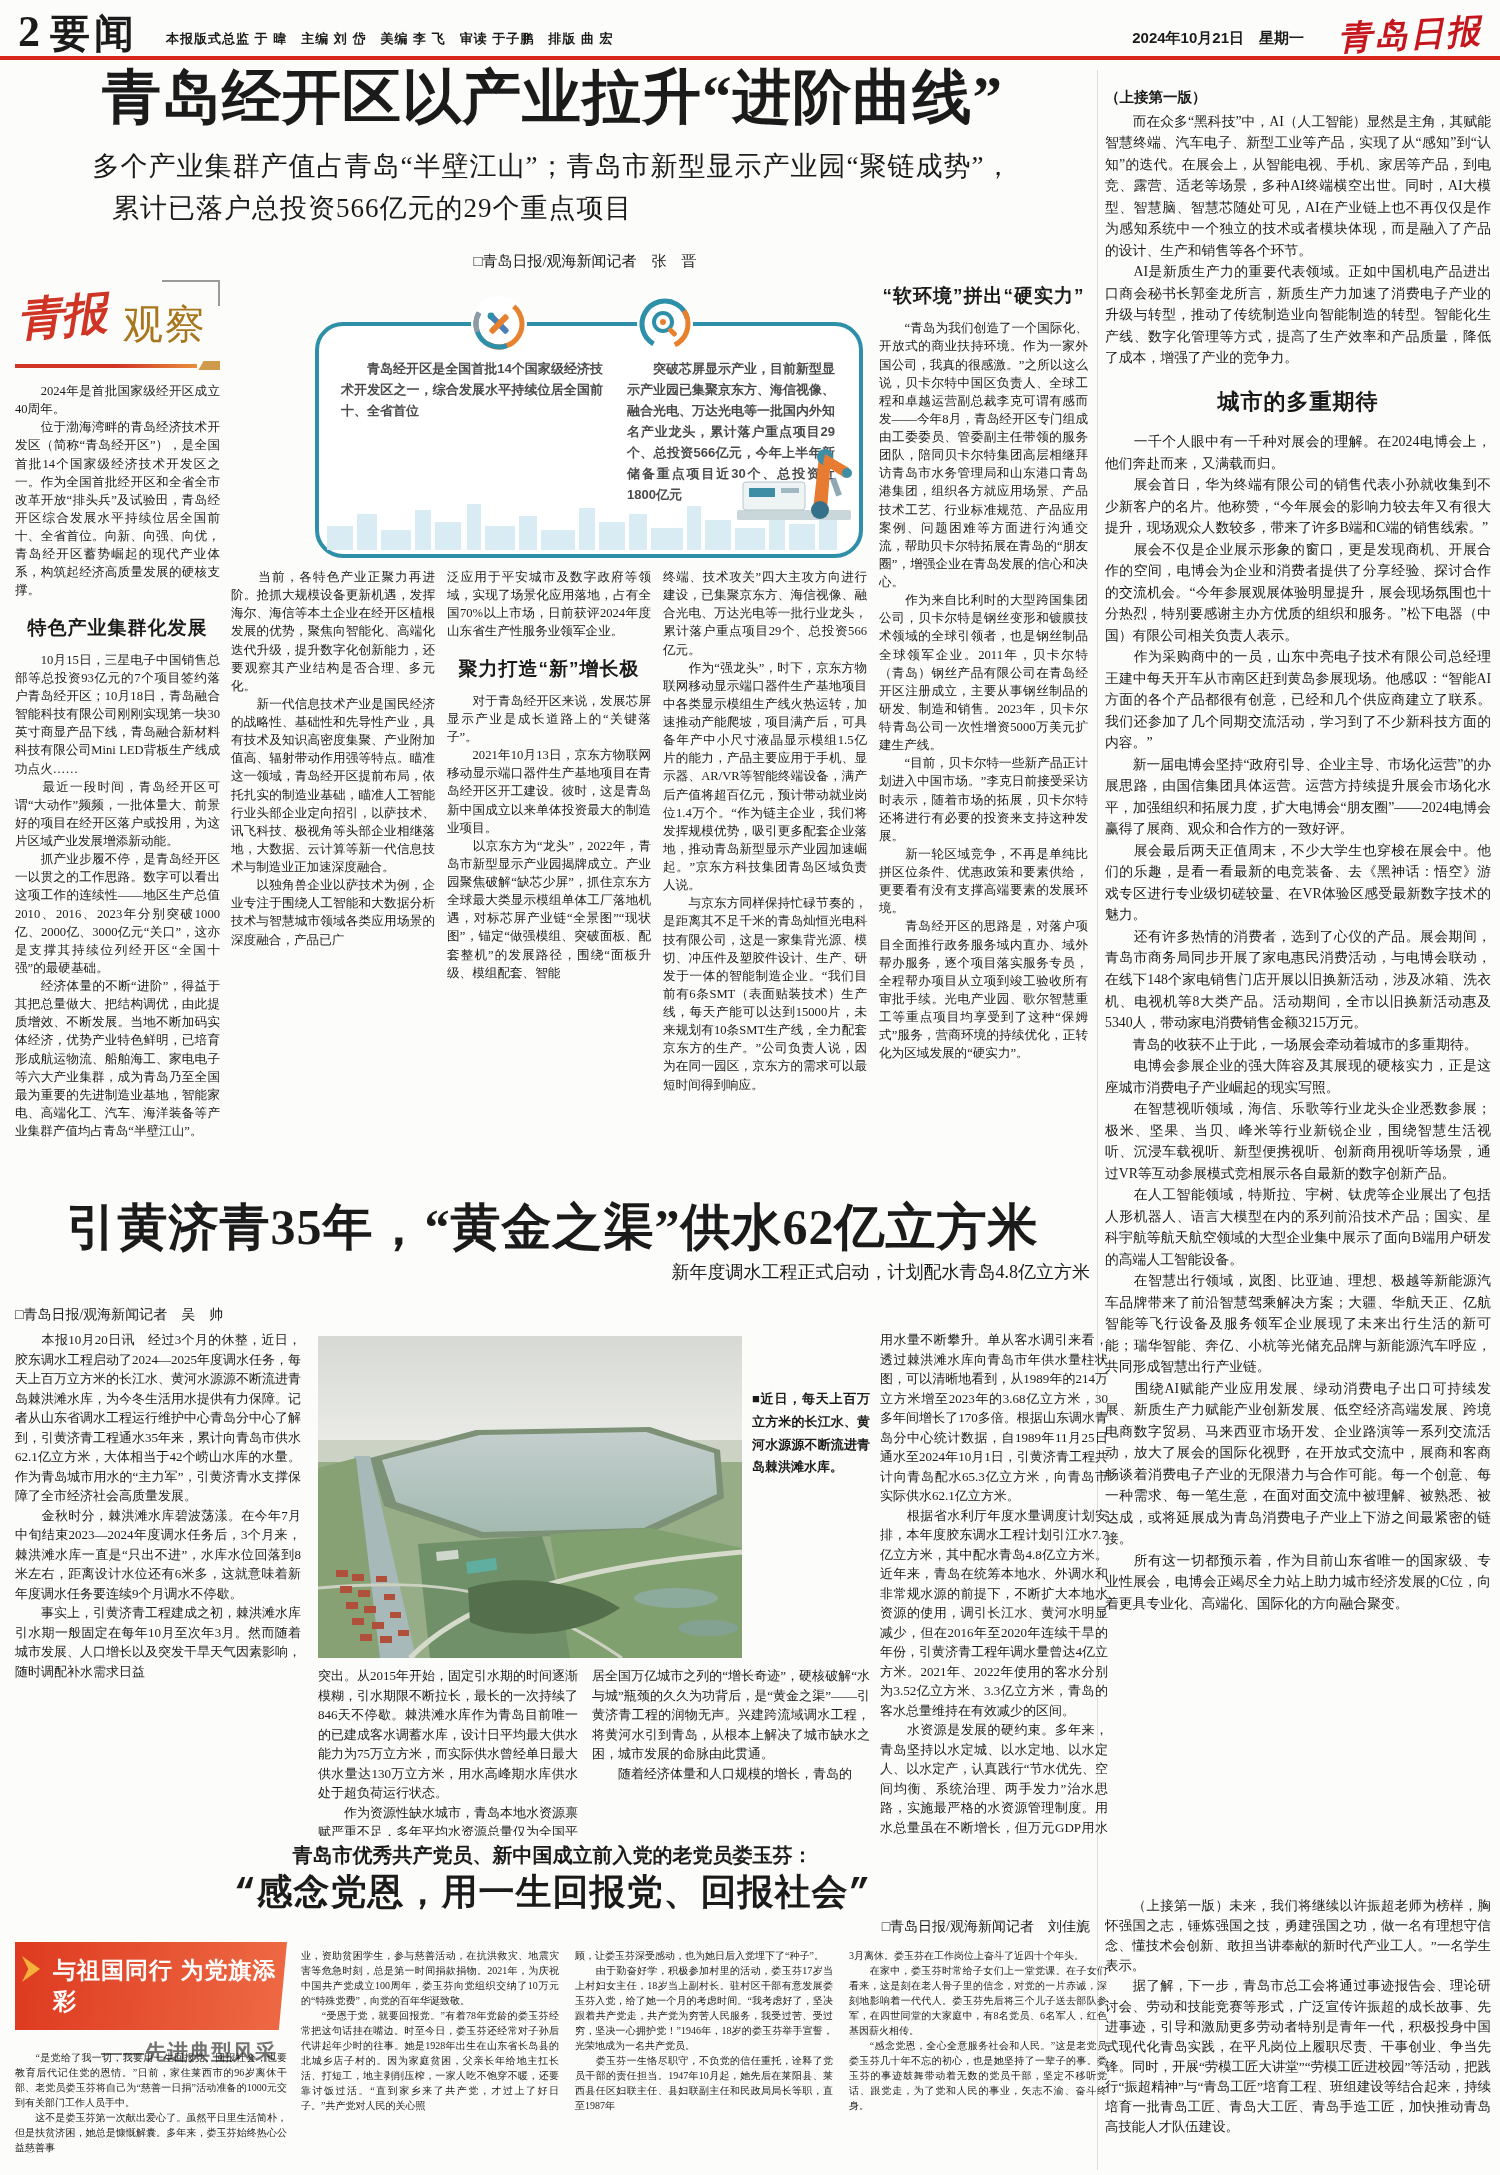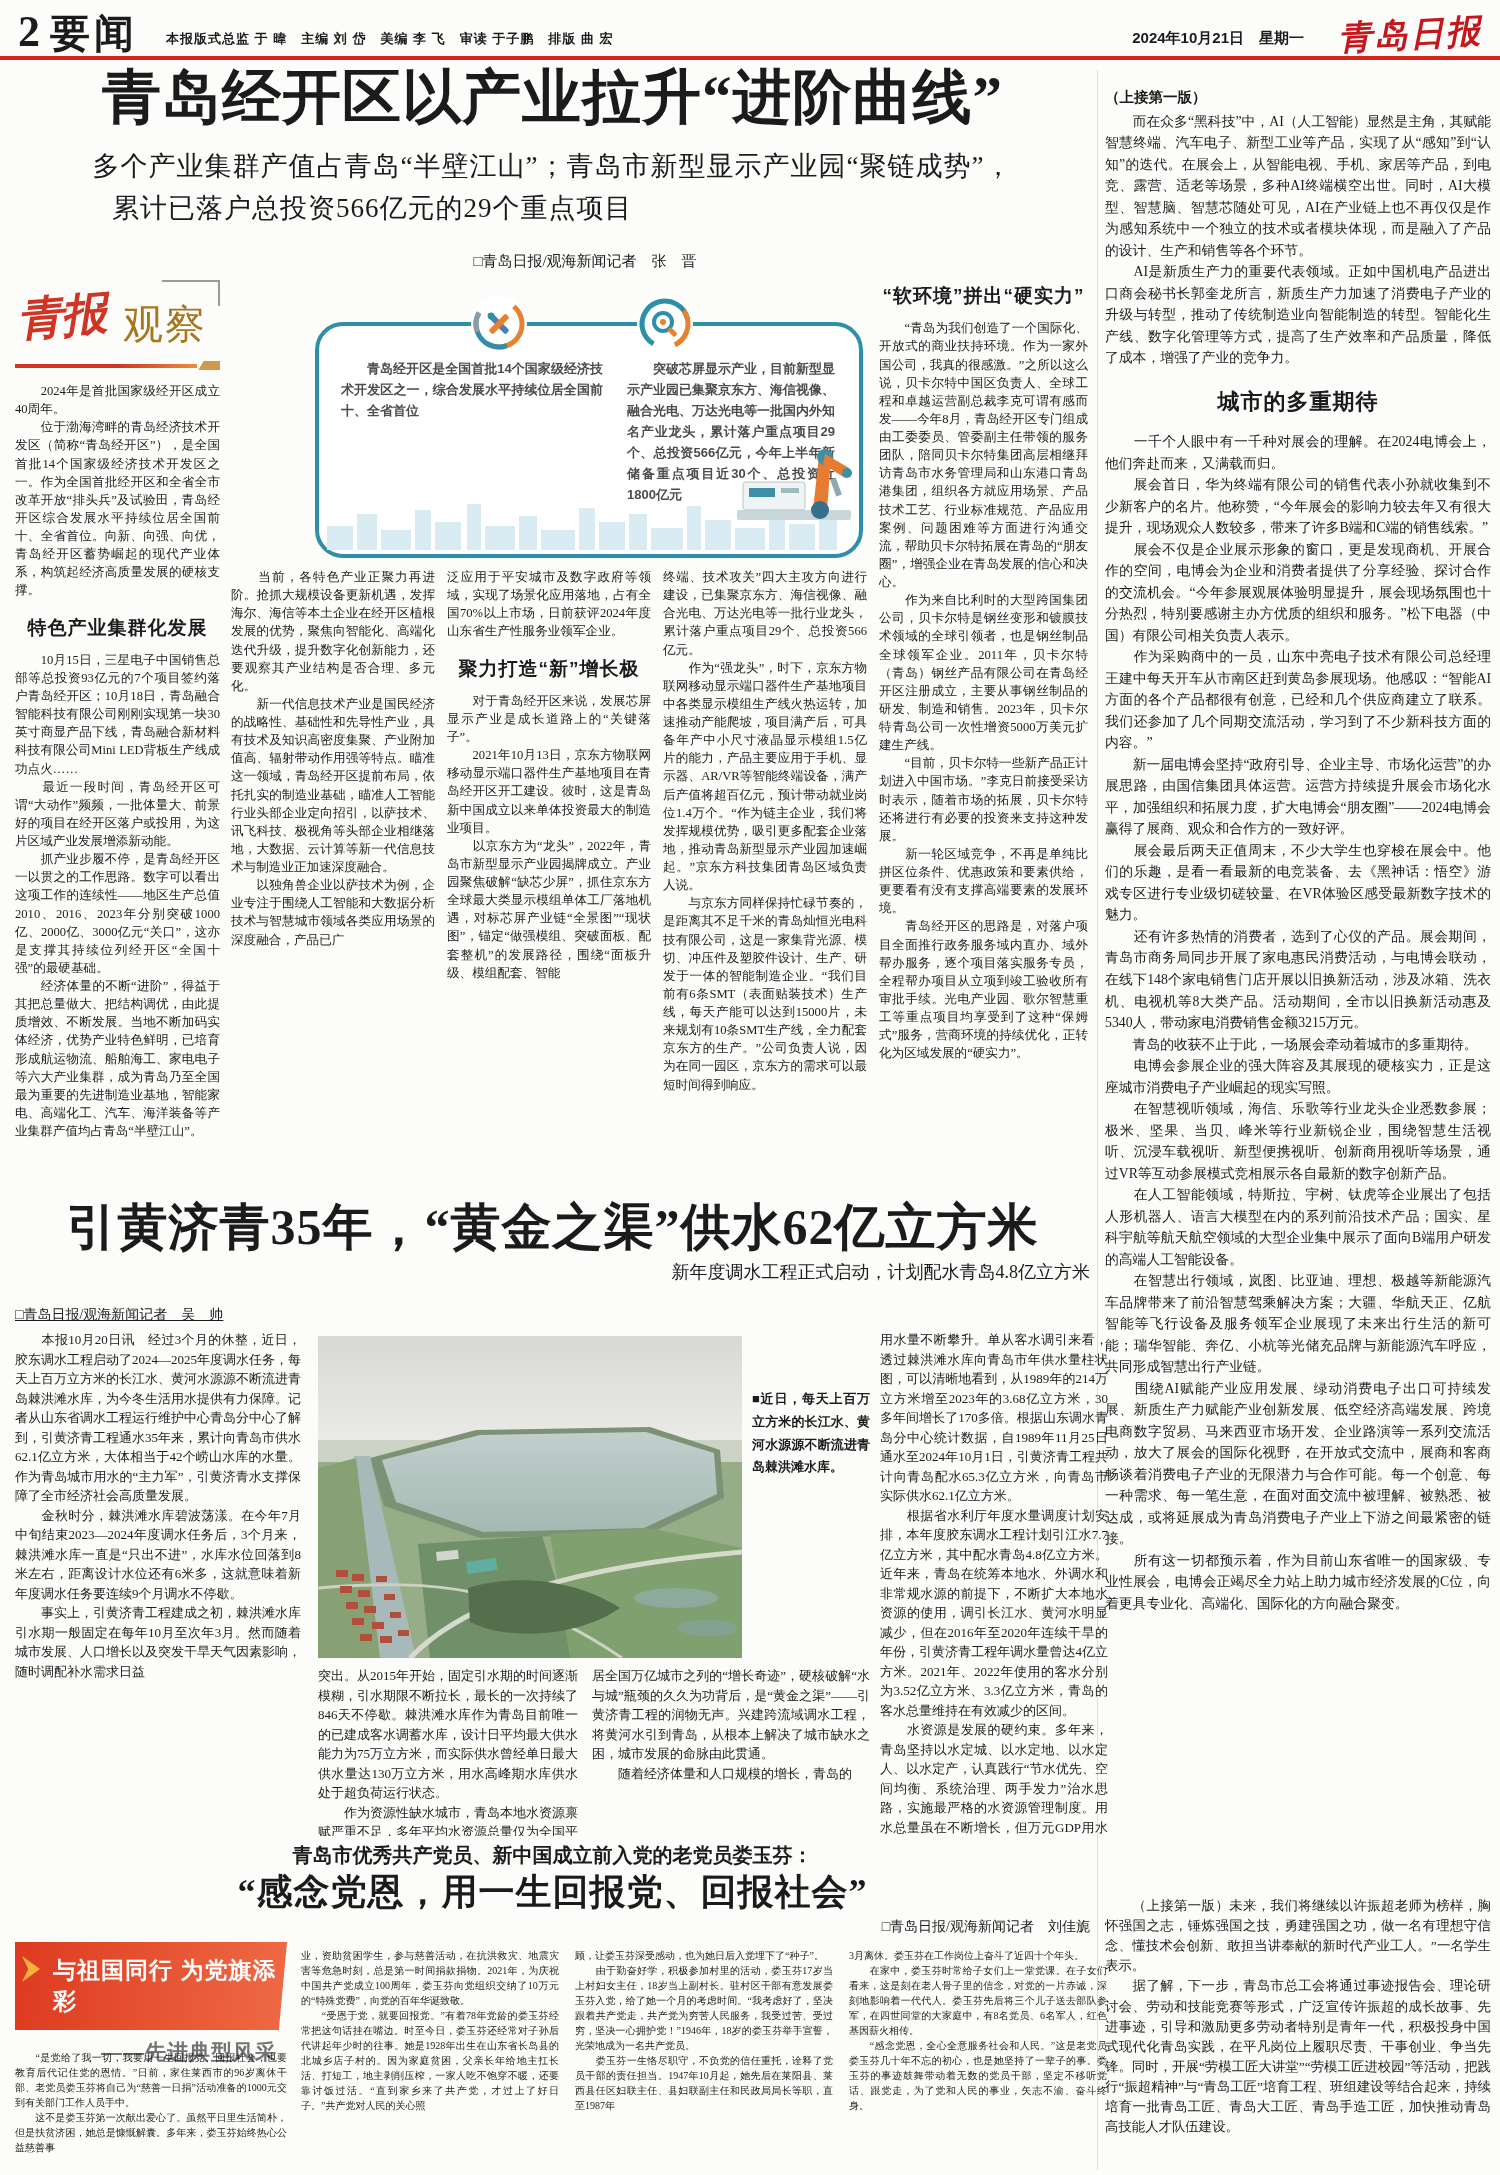--- a/index.html
+++ b/index.html
@@ -55,21 +55,21 @@
              line-height:1.62;color:#4c4c4c;font-weight:bold;text-align:justify;}
   .info-text p{margin:0 0 10px;text-indent:2em;}
   #info-left{left:22px;top:32px;width:262px;}
   #info-right{left:308px;top:32px;width:208px;}
   #skyline{position:absolute;left:8px;bottom:4px;width:520px;height:50px;}
   #robot{position:absolute;right:4px;bottom:30px;width:122px;height:102px;}
 
   
   #w-headline{left:15px;top:1194px;width:1075px;text-align:center;font-size:50px;font-weight:900;letter-spacing:1px;}
   #w-subhead{left:15px;top:1260px;width:1075px;text-align:right;font-size:18px;font-family:Liberation Serif, serif;}
-  #w-byline{left:15px;top:1306px;font-size:14px;text-decoration:underline;}
+  #w-byline{left:15px;top:1306px;font-size:14px;}
   #w-photo{left:318px;top:1336px;width:424px;height:322px;}
   #w-caption{left:752px;top:1388px;width:118px;font-family:"Liberation Sans","DejaVu Sans",sans-serif;
              font-size:13px;font-weight:bold;line-height:1.75;text-align:justify;}
 
   
   #p-kicker{left:15px;top:1842px;width:1075px;text-align:center;font-size:20px;font-weight:bold;}
   #p-headline{left:15px;top:1868px;width:1075px;text-align:center;font-size:36px;font-weight:900;letter-spacing:1px;}
   #p-byline{left:15px;top:1918px;width:1075px;text-align:right;font-size:14px;}
   #banner{left:15px;top:1942px;width:272px;}
   .banner-red{position:relative;background:linear-gradient(95deg,#de3a20,#ee6a44);color:#fff;
@@ -313,21 +313,21 @@
       <div>
           <p class="para">用水量不断攀升。单从客水调引来看，透过棘洪滩水库向青岛市年供水量柱状图，可以清晰地看到，从1989年的214万立方米增至2023年的3.68亿立方米，30多年间增长了170多倍。根据山东调水青岛分中心统计数据，自1989年11月25日通水至2024年10月1日，引黄济青工程共计向青岛配水65.3亿立方米，向青岛市实际供水62.1亿立方米。</p>
           <p class="para">　　根据省水利厅年度水量调度计划安排，本年度胶东调水工程计划引江水7.7亿立方米，其中配水青岛4.8亿立方米。近年来，青岛在统筹本地水、外调水和非常规水源的前提下，不断扩大本地水资源的使用，调引长江水、黄河水明显减少，但在2016年至2020年连续干旱的年份，引黄济青工程年调水量曾达4亿立方米。2021年、2022年使用的客水分别为3.52亿立方米、3.3亿立方米，青岛的客水总量维持在有效减少的区间。</p>
           <p class="para">　　水资源是发展的硬约束。多年来，青岛坚持以水定城、以水定地、以水定人、以水定产，认真践行“节水优先、空间均衡、系统治理、两手发力”治水思路，实施最严格的水资源管理制度。用水总量虽在不断增长，但万元GDP用水量却连续下降，青岛的用水效率多年来在全国名列前茅。2023年全市人均年用水量为119.6立方米，万元国内生产总值（当年价）用水量为7.87立方米。</p>
         </div>
     </div>
   </section>
 
   <section>
     <div id="p-kicker" class="abs">青岛市优秀共产党员、新中国成立前入党的老党员娄玉芬：</div>
-    <h2 id="p-headline" class="abs" style="margin:0;">“感念党恩，用一生回报党、回报社会”</h2>
+    <h2 id="p-headline" class="abs" style="margin:0;font-family:Liberation Mono, monospace;">“感念党恩，用一生回报党、回报社会”</h2>
     <div id="p-byline" class="abs">□青岛日报/观海新闻记者　刘佳旎</div>
 
     <div id="banner" class="abs">
       <div class="banner-red">
         <span class="banner-chevron"></span>
         <span>与祖国同行 为党旗添彩</span>
       </div>
       <div class="banner-sub">——先进典型风采</div>
     </div>
 

